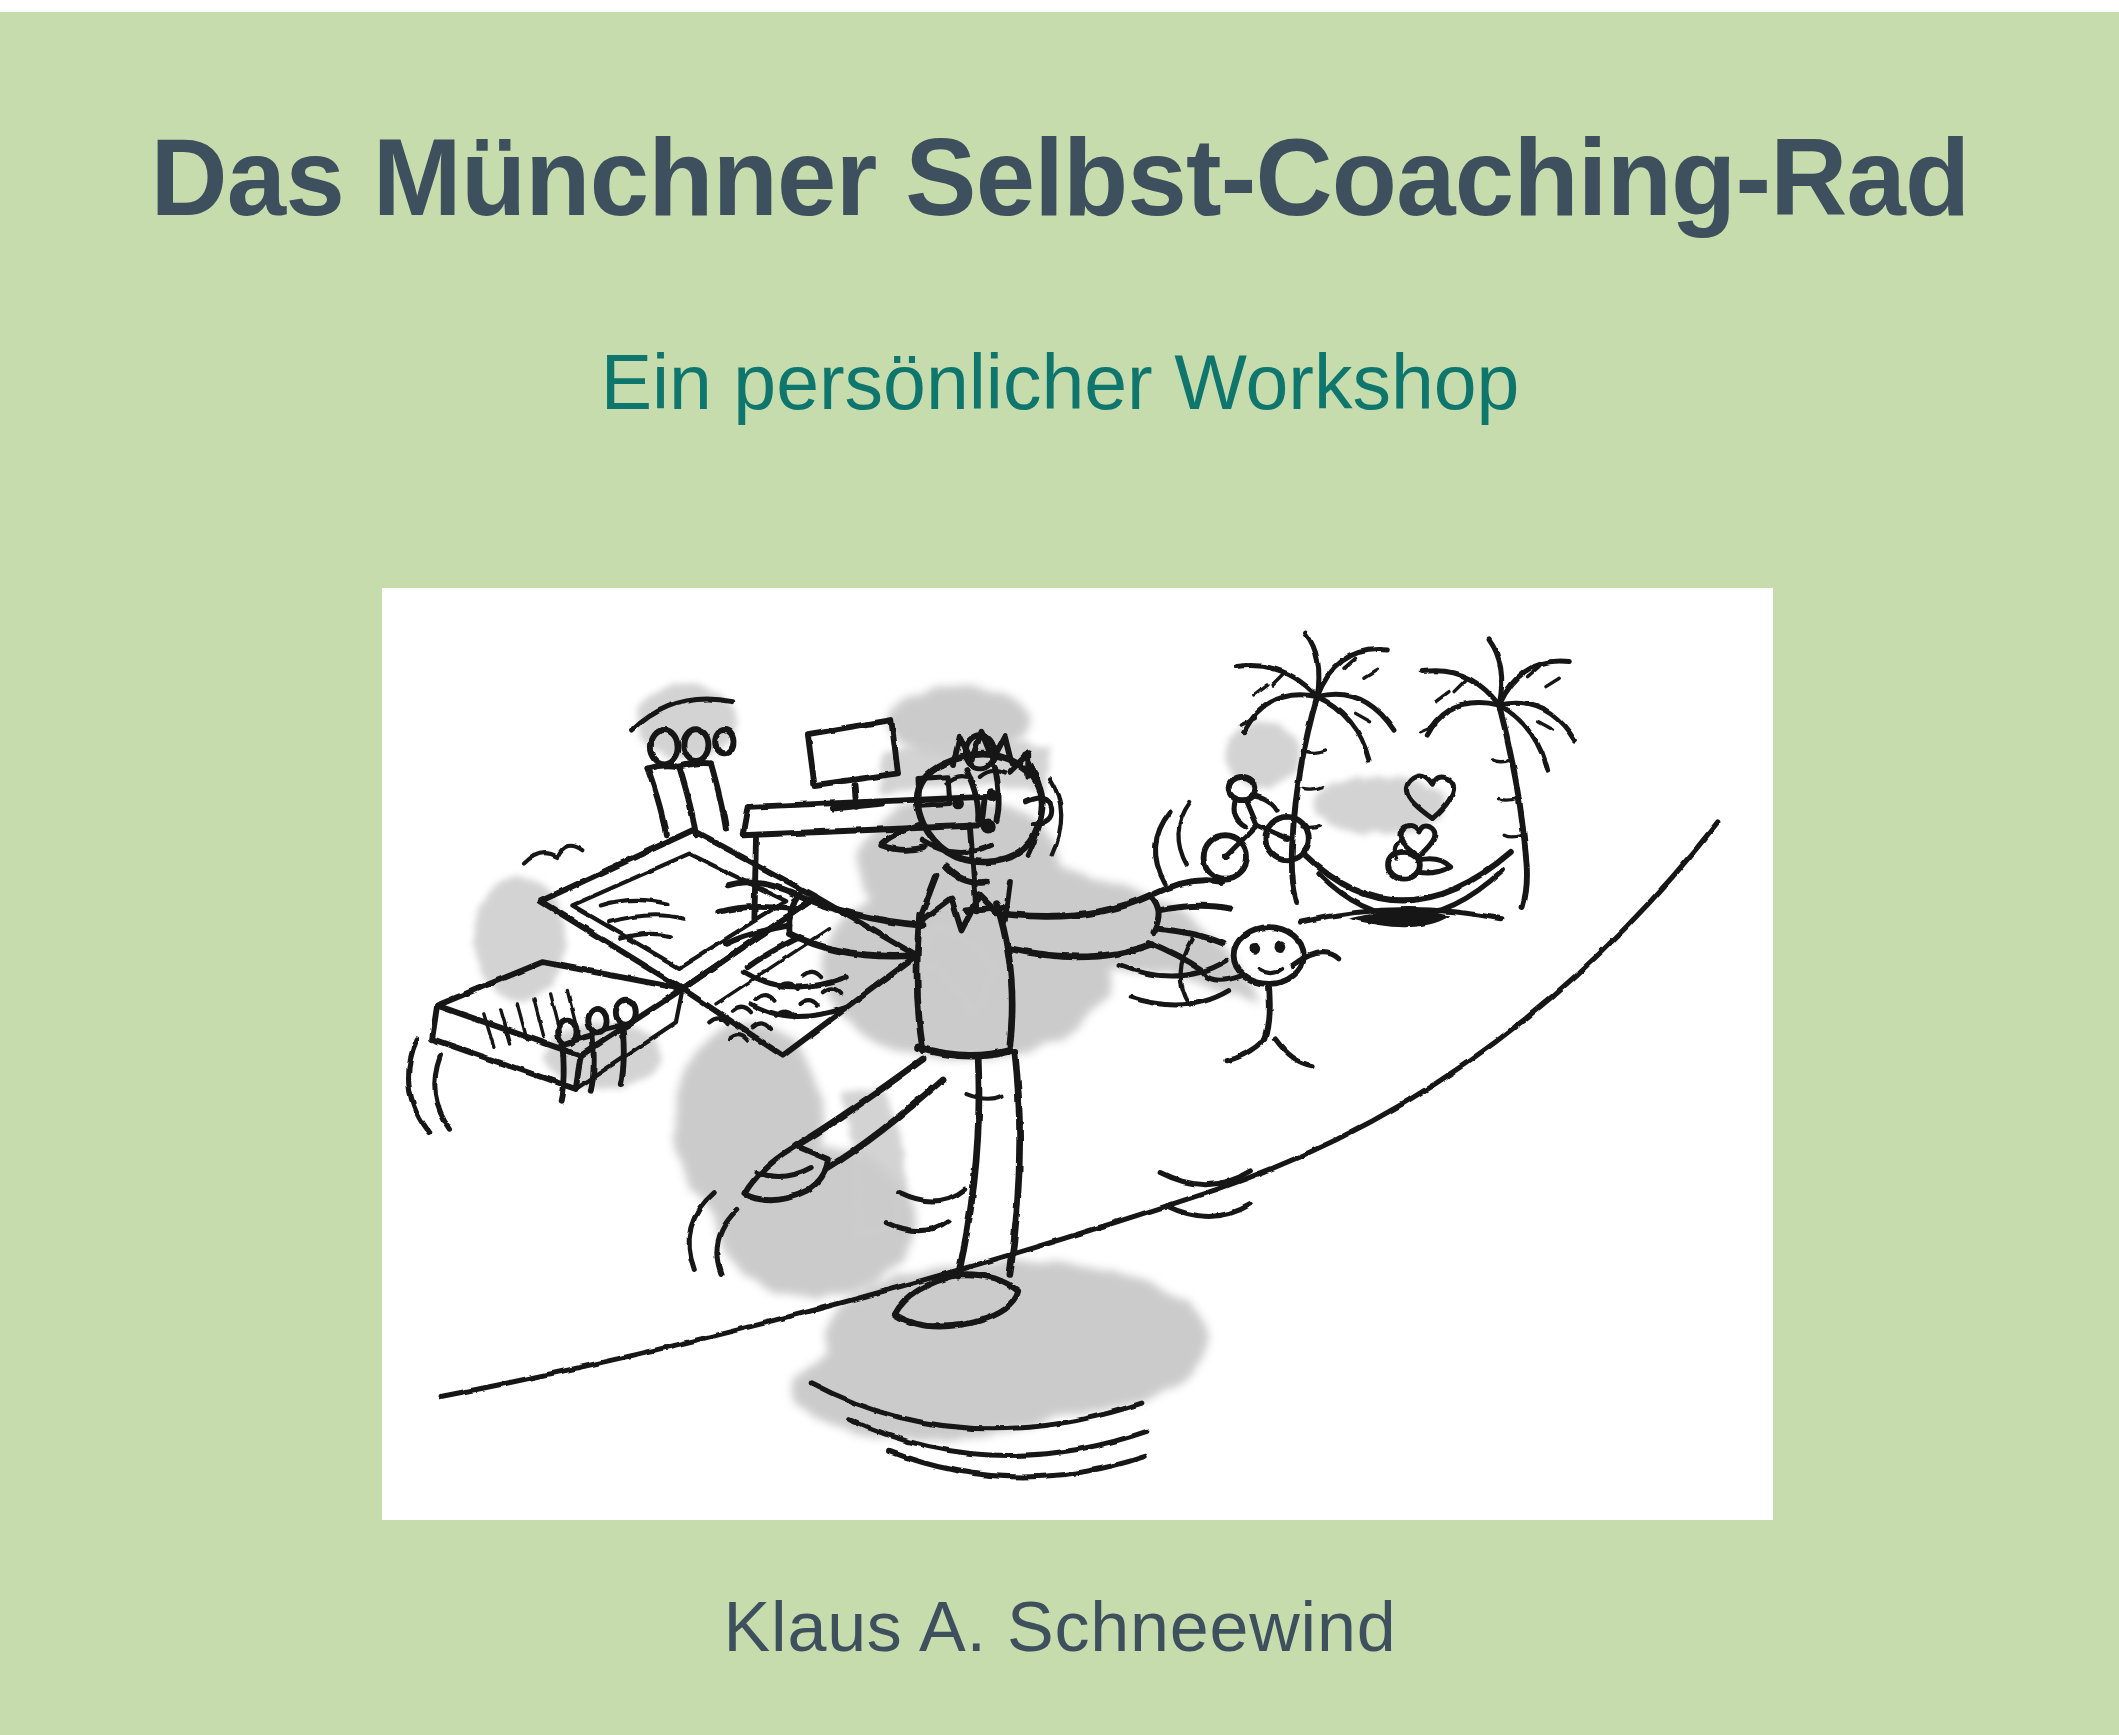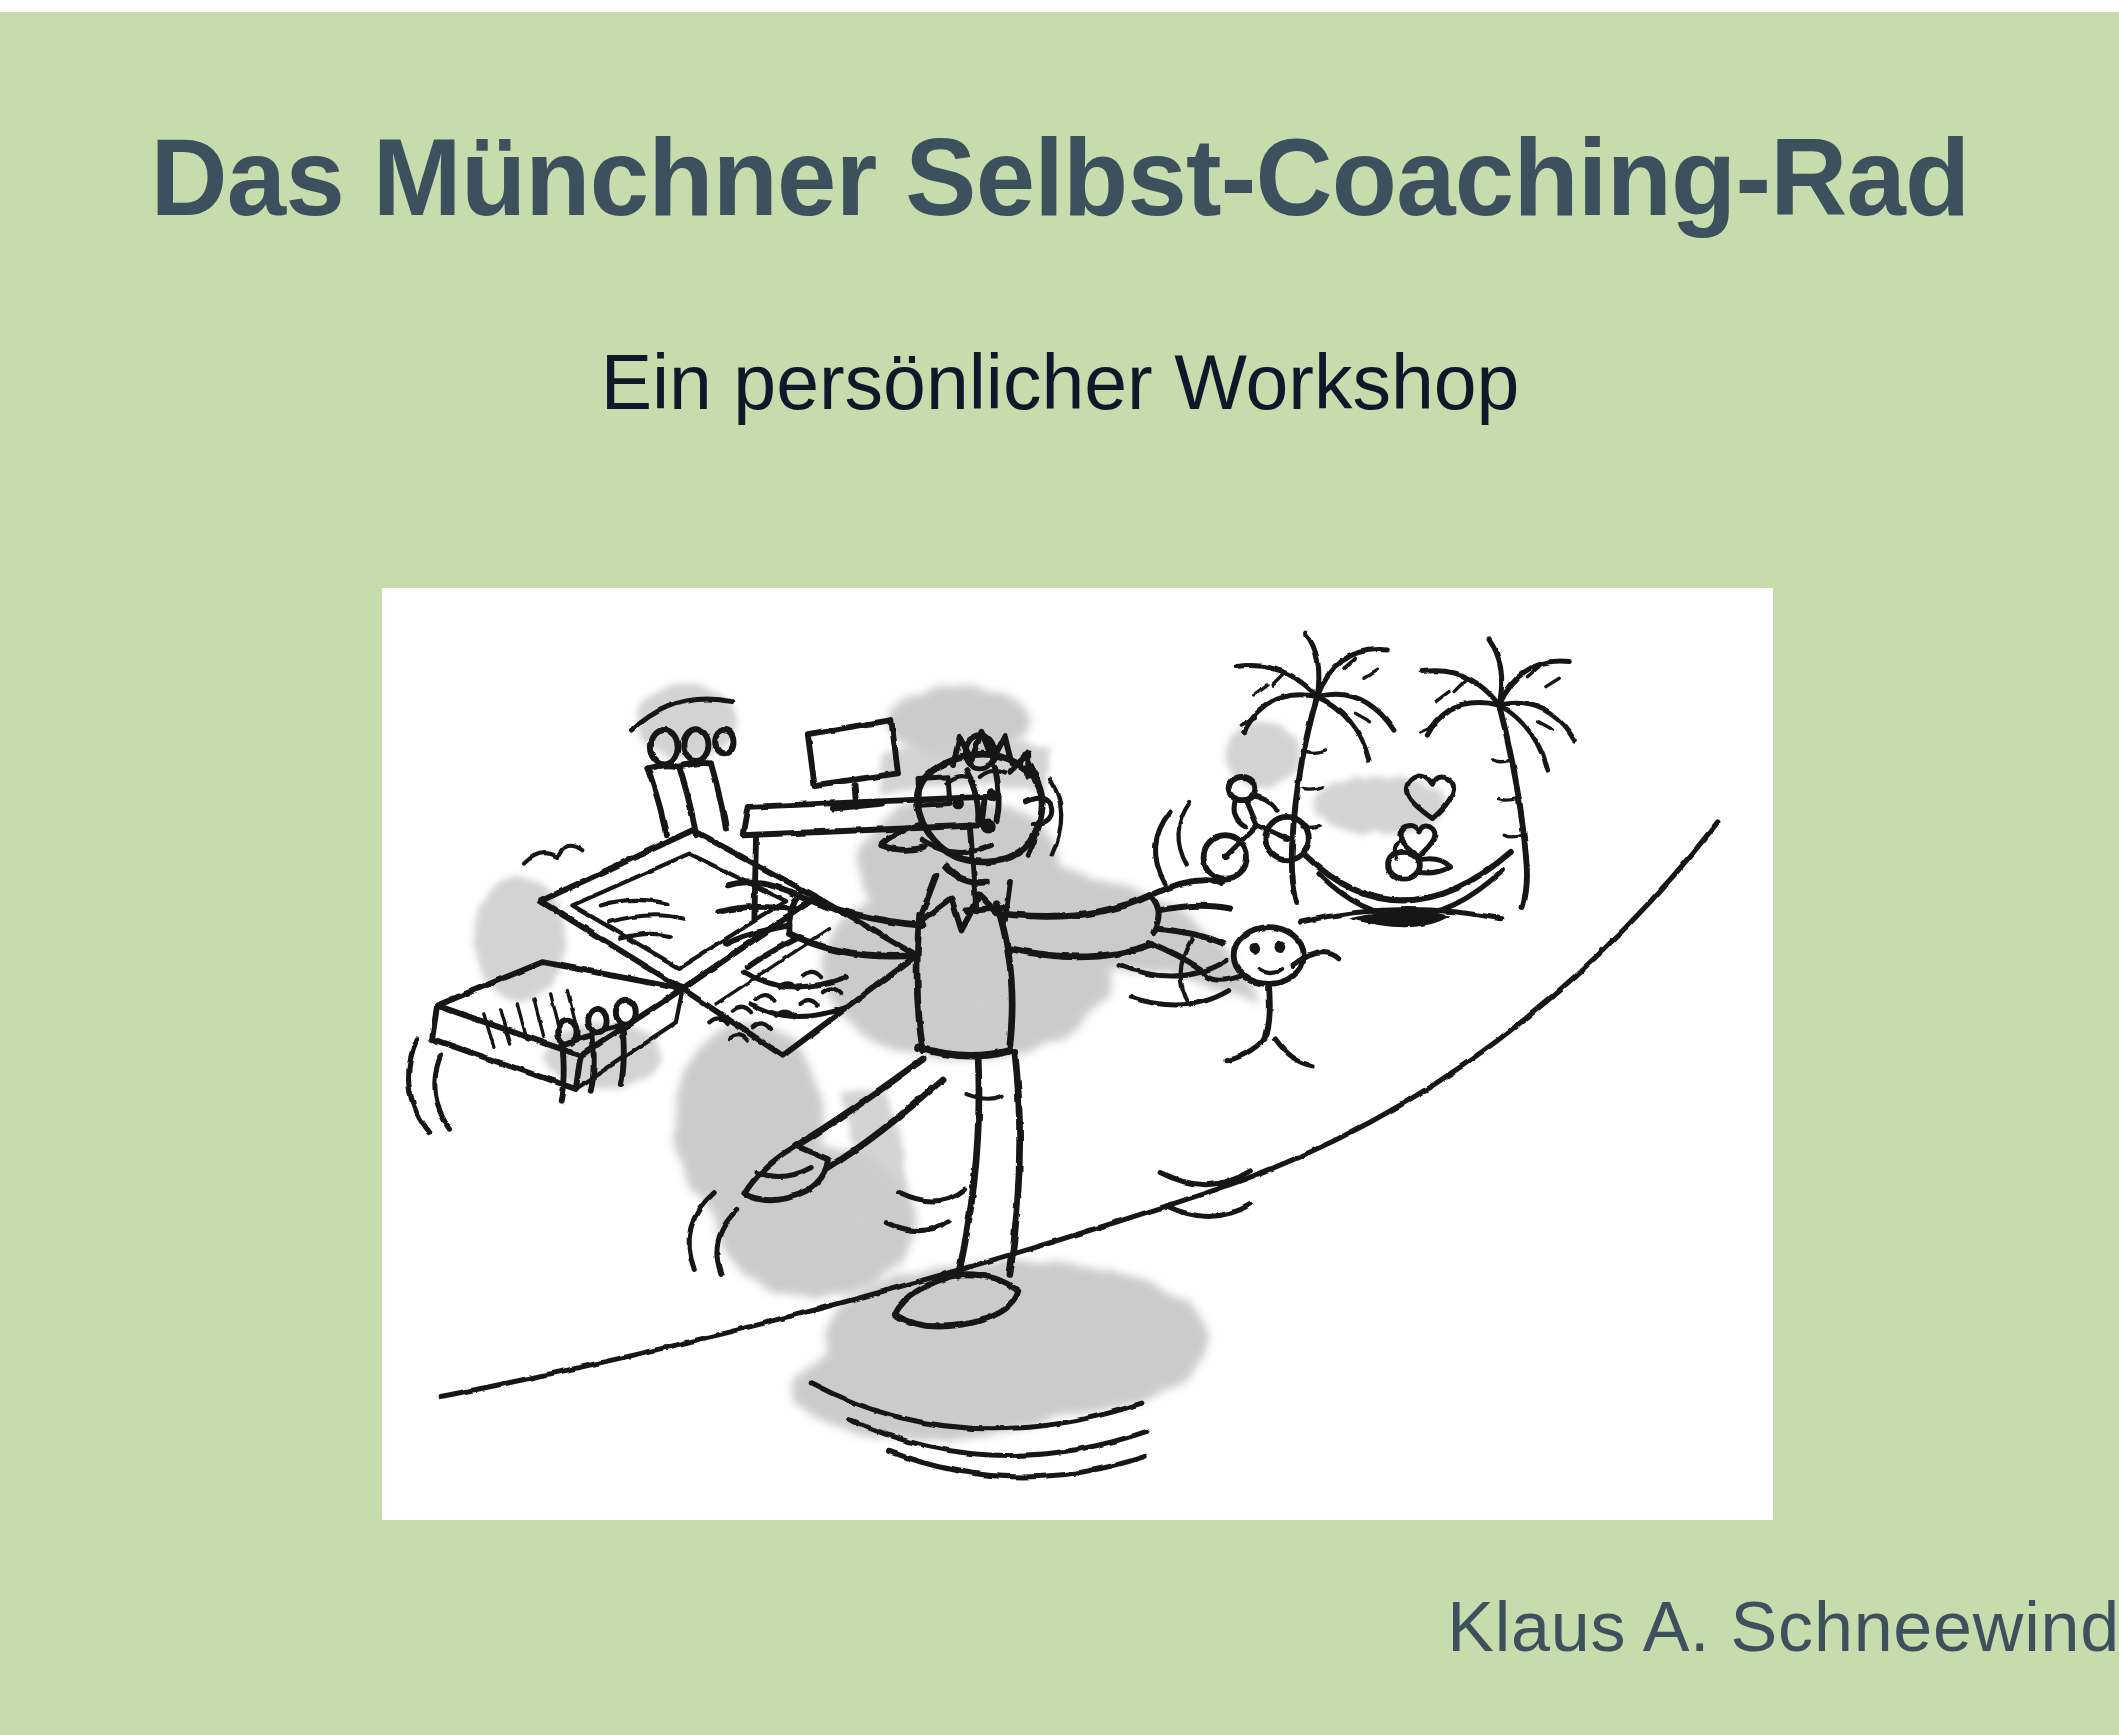--- a/index.html
+++ b/index.html
@@ -39,29 +39,29 @@
   #subtitle {
     position: absolute;
     left: 0;
     top: 332px;
     width: 2120px;
     text-align: center;
     font-family: "Liberation Sans", sans-serif;
     font-weight: normal;
     font-size: 77px;
     line-height: 1.0;
-    color: #0f172a;
+    color: #0f766e;
     white-space: nowrap;
   }
   #author {
     position: absolute;
     left: 0;
     top: 1580px;
     width: 2120px;
-    text-align: right;
+    text-align: center;
     font-family: "Liberation Sans", sans-serif;
     font-weight: normal;
     font-size: 70px;
     line-height: 1.0;
     letter-spacing: 0.8px;
     color: #3e4f5e;
     white-space: nowrap;
   }
   #illustration-panel {
     position: absolute;

